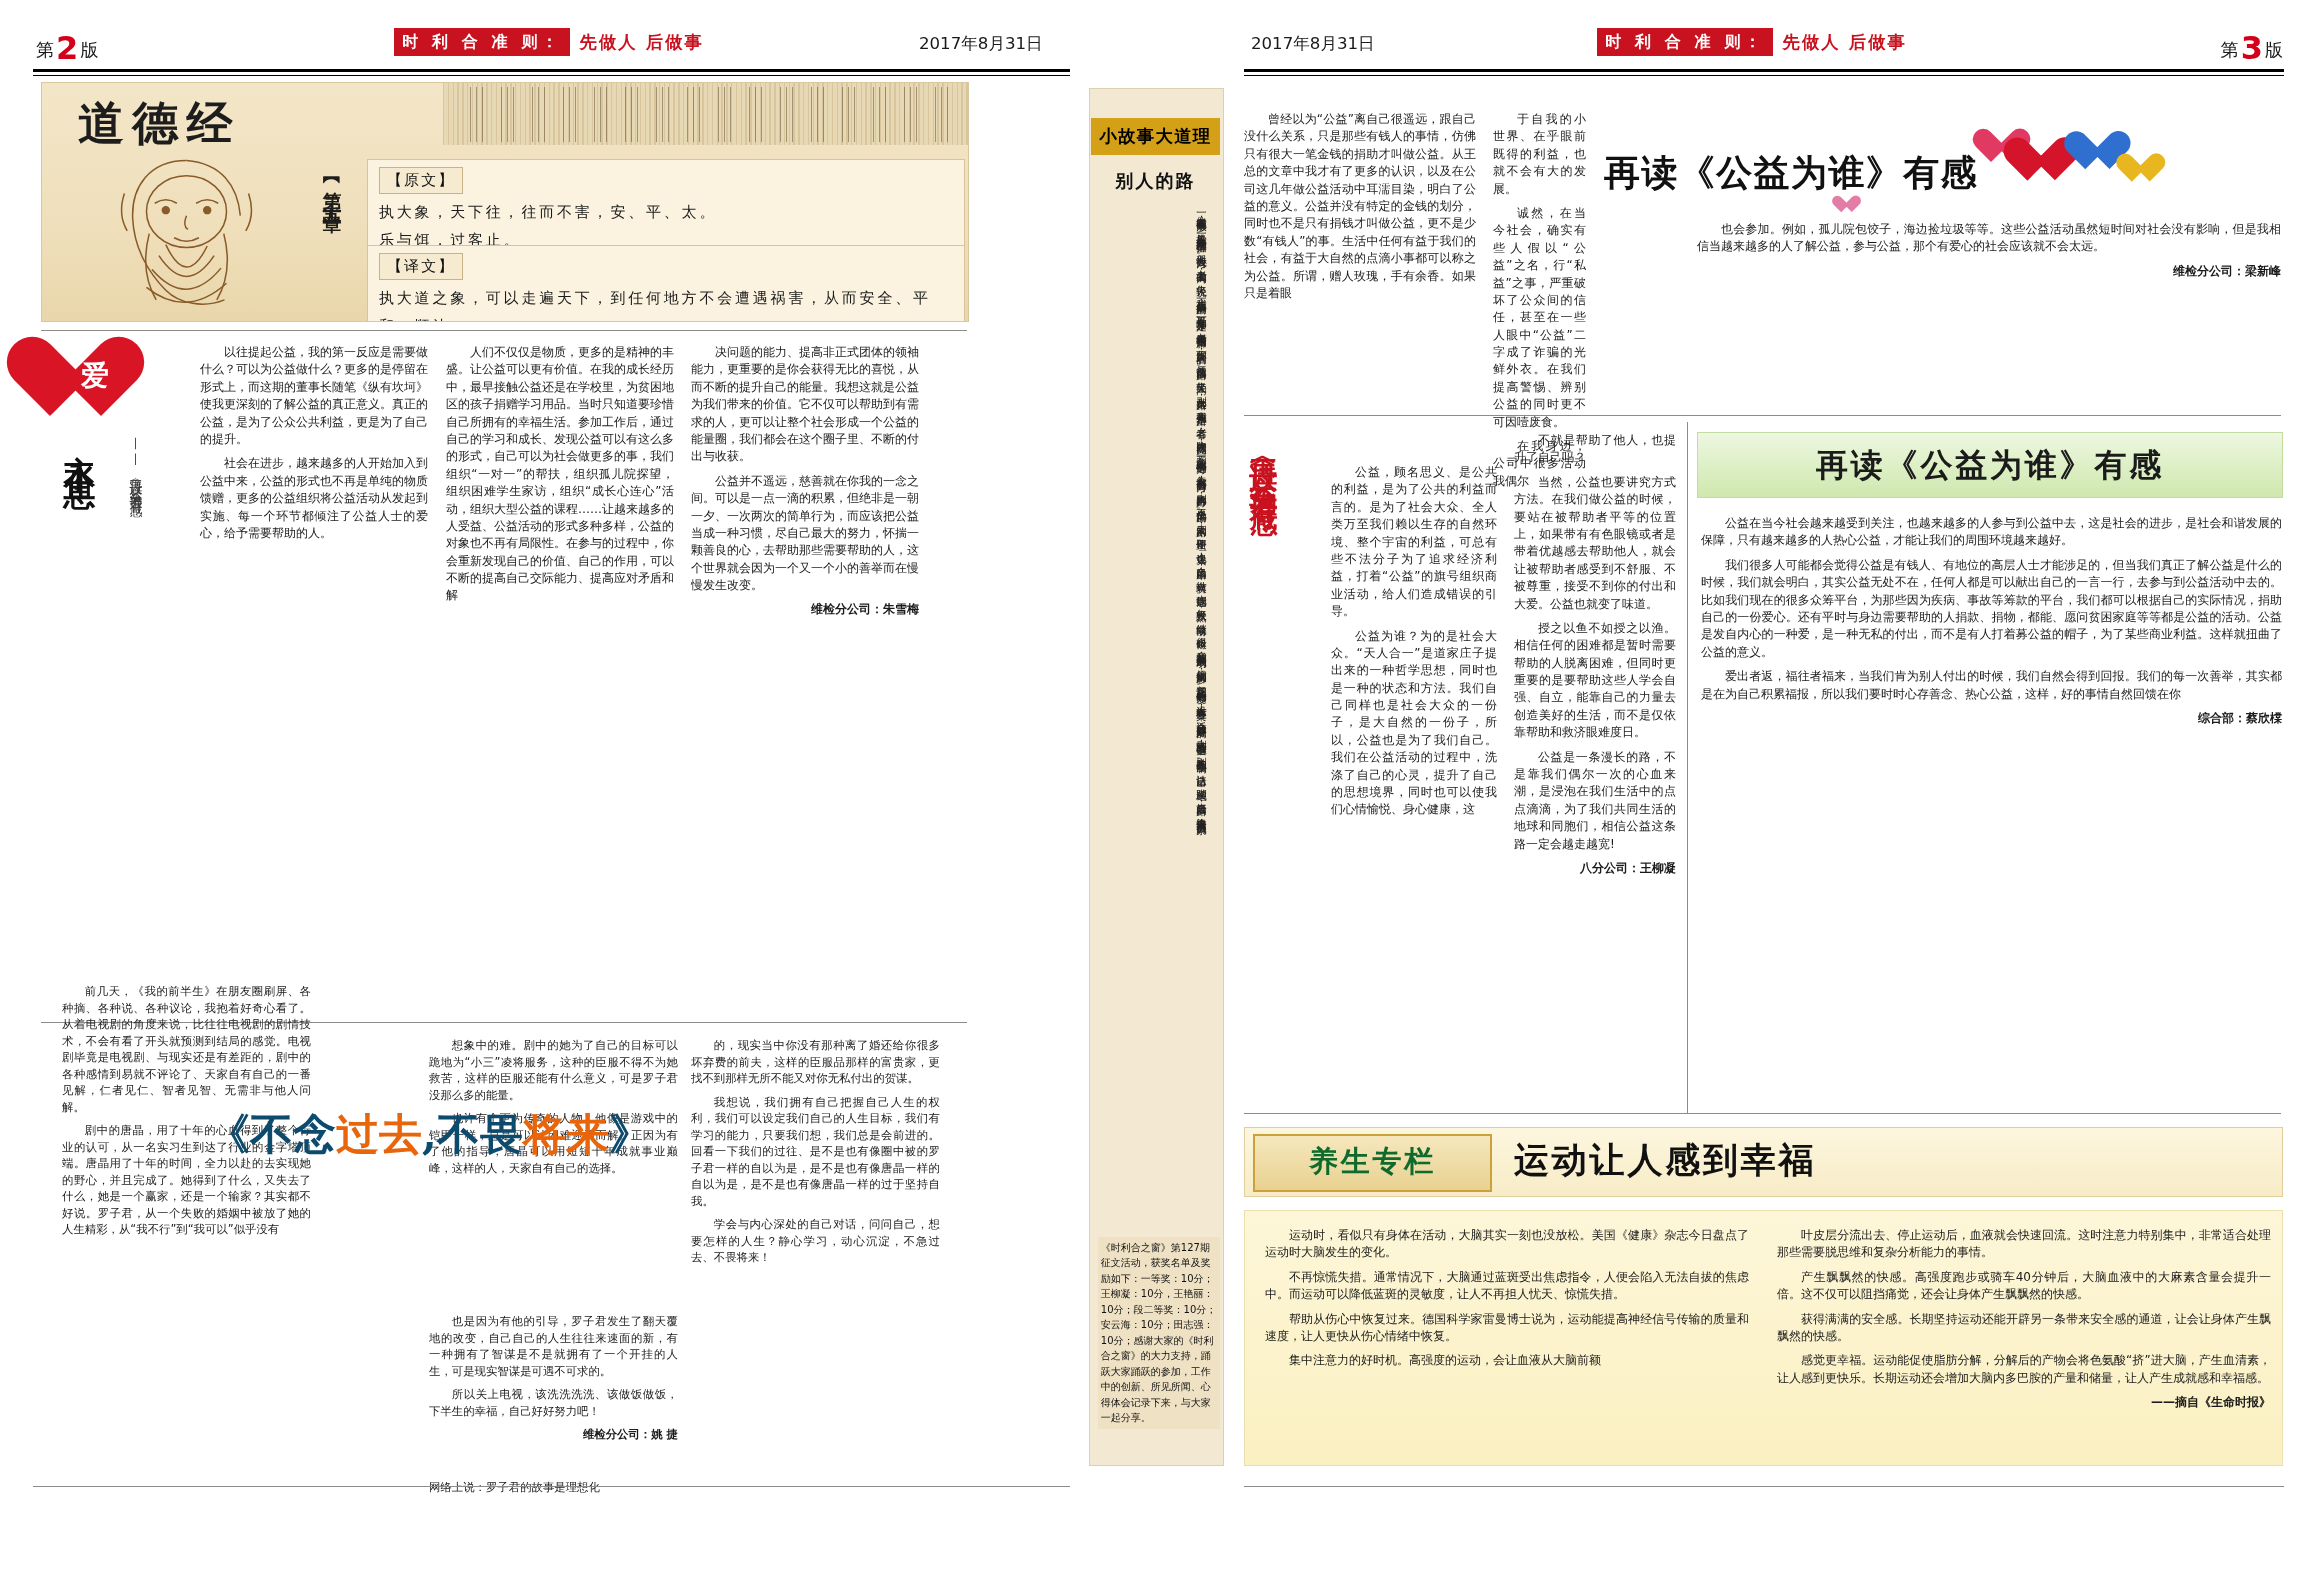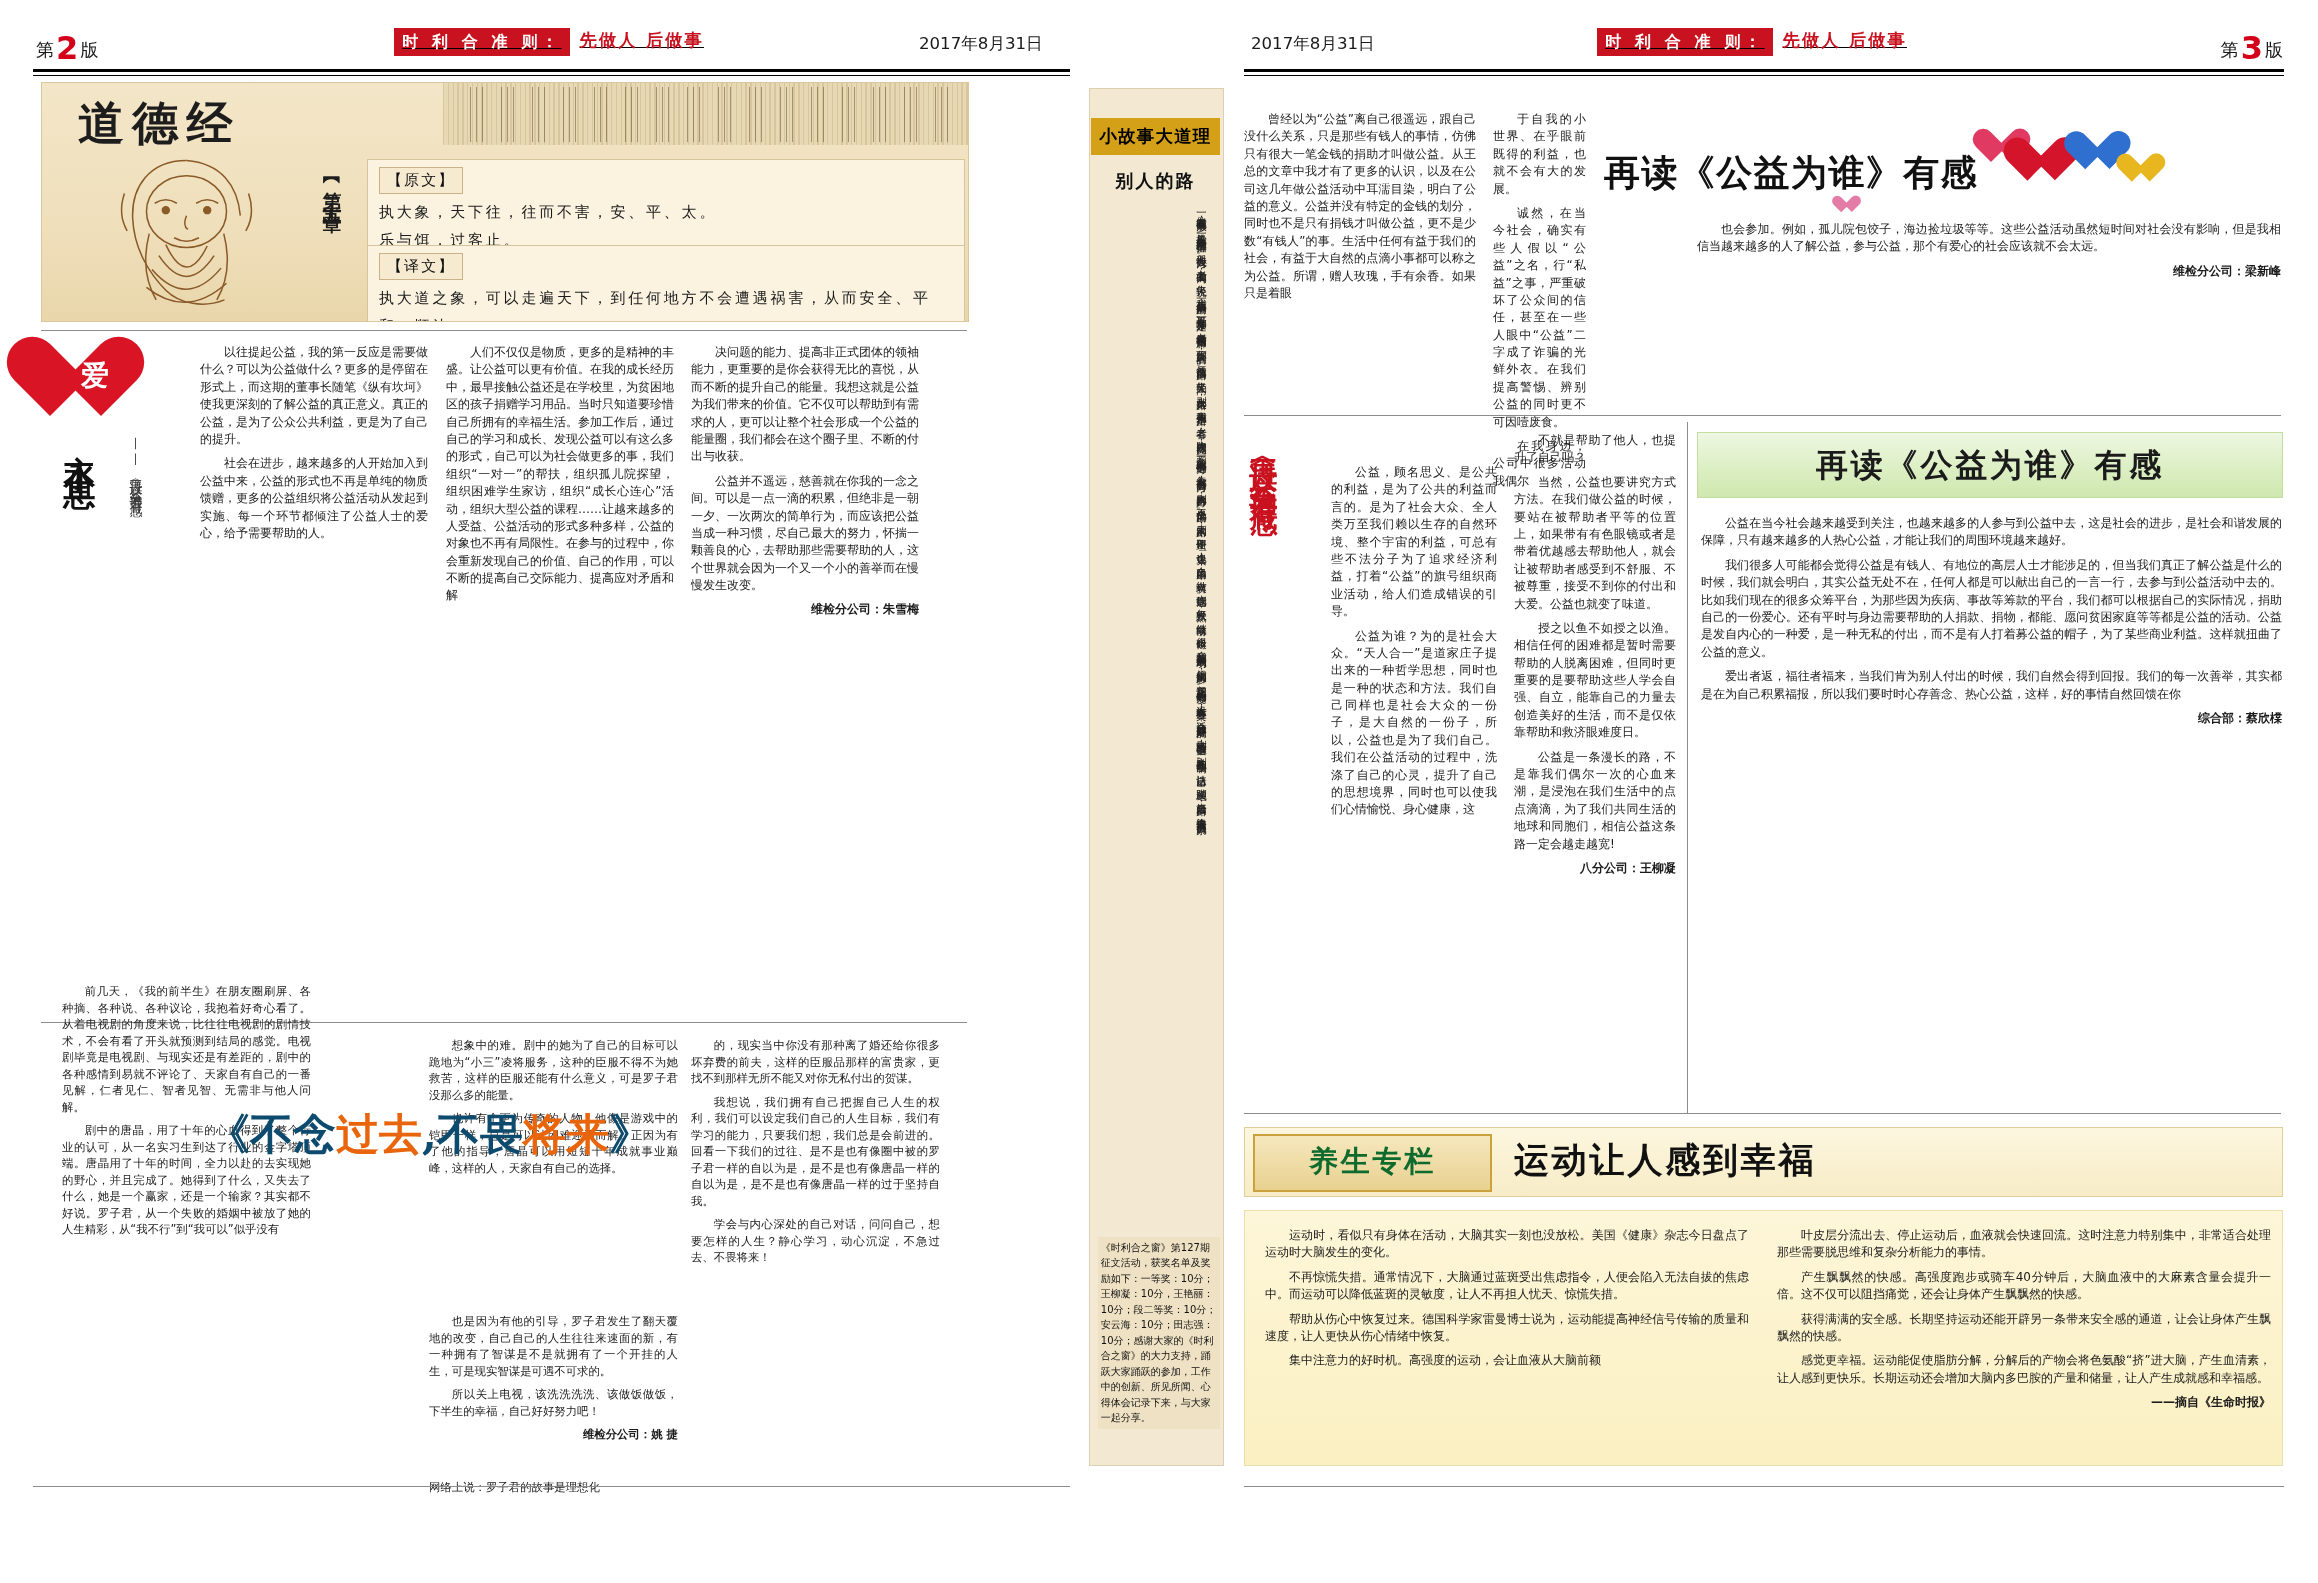--- a/index.html
+++ b/index.html
@@ -8,21 +8,21 @@
 
   
   .blk{position:absolute;box-sizing:border-box;}
   .ctext{color:#1a1a1a;line-height:1.45;}
   .just{text-align:justify;text-justify:inter-ideograph;}
 
   
   .hdr-rule{position:absolute;background:#000;}
   .pgnum{position:absolute;font-size:18px;color:#1a1a1a;}
   .pgnum .big{color:#d4001a;font-size:32px;font-weight:bold;vertical-align:-2.8px;padding:0 2.1px;}
-  .hdr-pill{position:absolute;display:flex;align-items:flex-start;height:28px;text-decoration:underline;}
+  .hdr-pill{position:absolute;display:flex;align-items:center;height:28px;}
   .hdr-pill .k{background:#c9121f;color:#fff;font-size:16px;padding:3.5px 8.3px;letter-spacing:4.1px;font-weight:bold;}
   .hdr-pill .v{color:#c9121f;font-size:17.3px;margin-left:9.7px;letter-spacing:2.1px;font-weight:bold;}
   .hdr-date{position:absolute;font-size:16.6px;color:#1a1a1a;}
 
   
   .ddj{position:absolute;left:41px;top:82px;width:926px;height:238px;background:
      linear-gradient(180deg,#f3e6c8 0%,#efdfbb 60%,#e9d6ab 100%);
      border:0.7px solid #d9c79e;overflow:hidden;}
   .ddj-art{position:absolute;right:0;top:0;width:525px;height:62px;
      background:repeating-linear-gradient(90deg,#d8c49b 0 1.4px,#e7d8b4 1.4px 4.8px);

